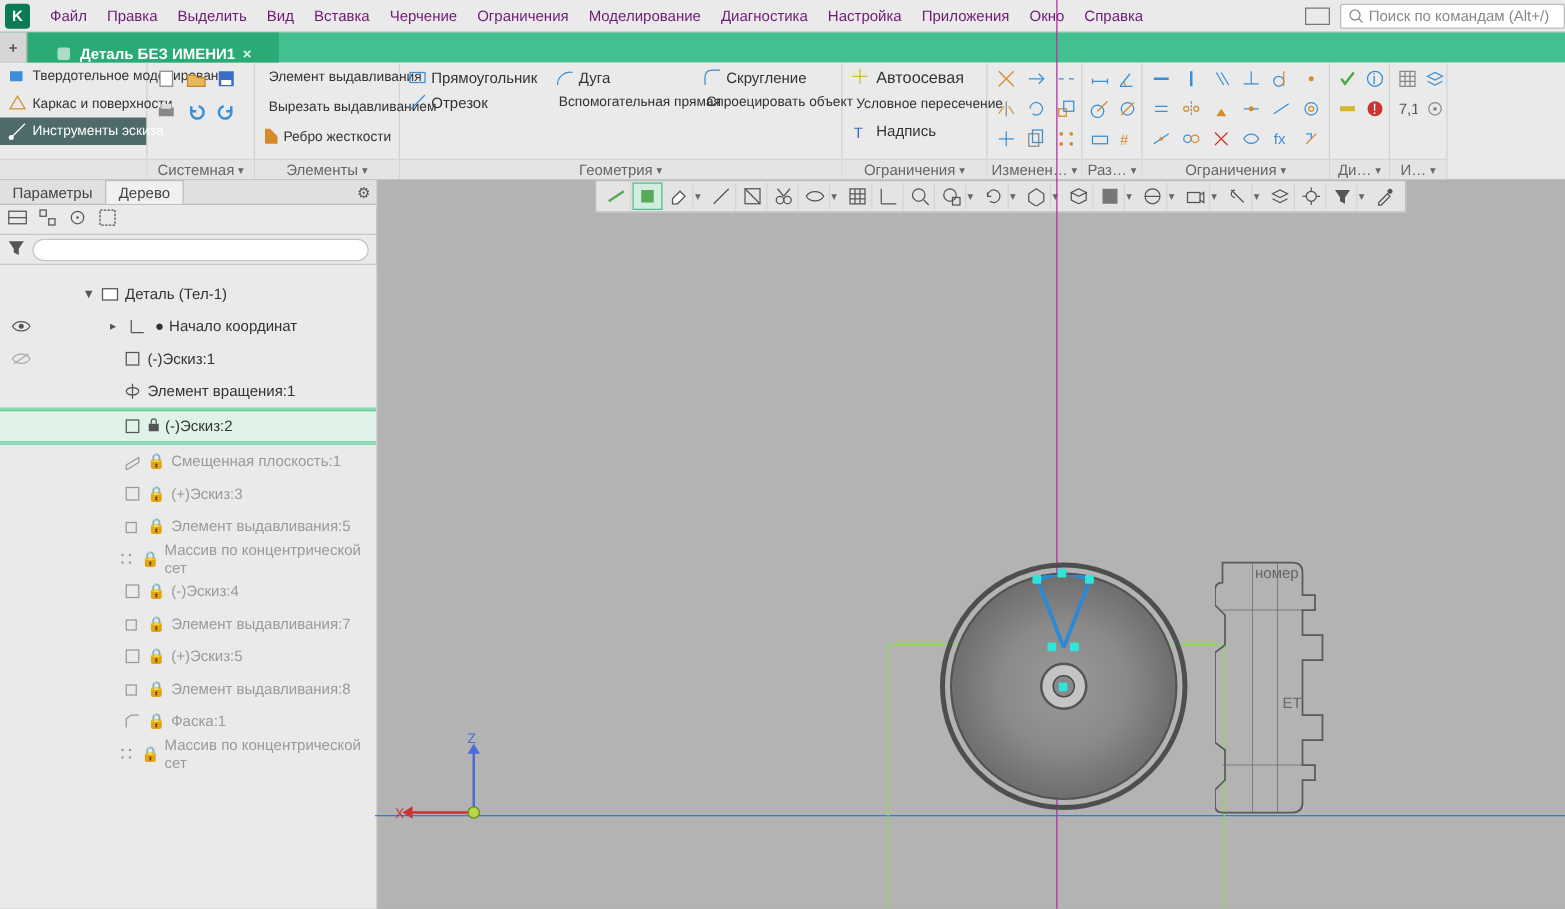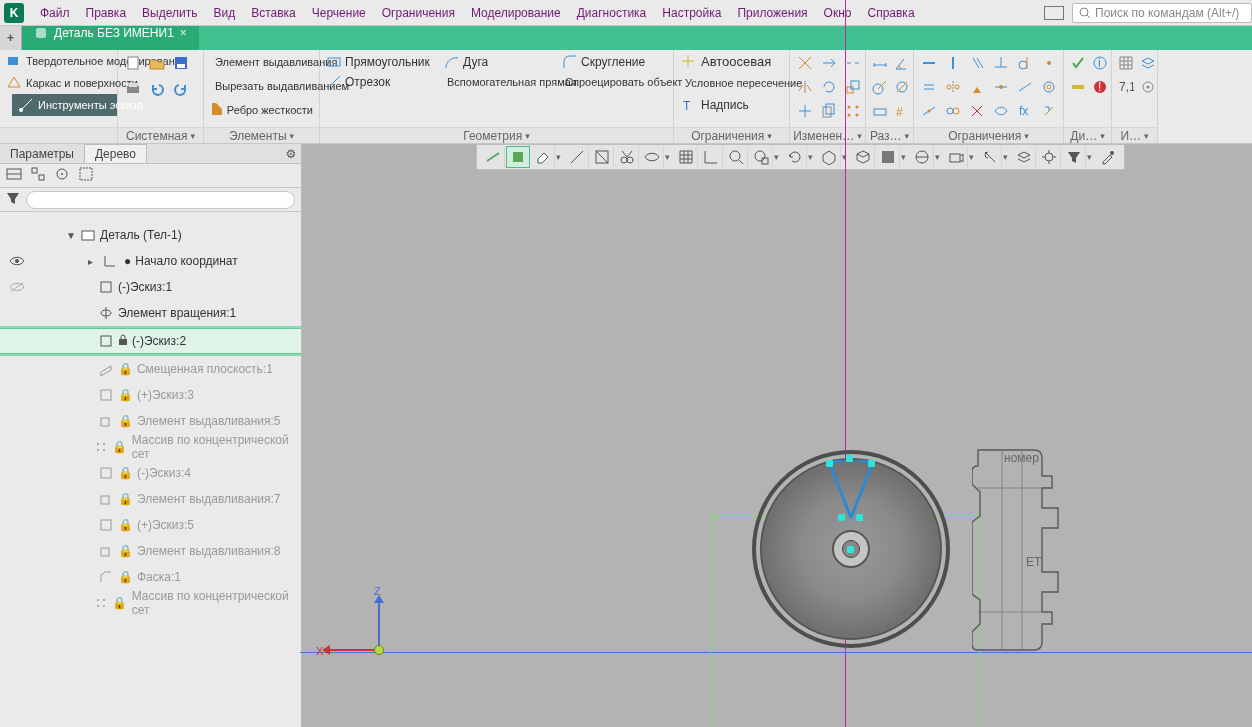--- a/index.html
+++ b/index.html
@@ -10,32 +10,32 @@
 .menubar .app-icon { width: 20px; height: 20px; background: #0a7a57; border-radius: 3px; display: flex; align-items: center; justify-content: center; color: #fff; font-weight: bold; margin-right: 8px; }
 .menubar .menu-item { padding: 4px 8px; color: #701a75; cursor: pointer; }
 .menubar .spacer { flex: 1; }
 .menubar .win-icon { width: 20px; height: 14px; border: 1px solid #777; margin-right: 8px; }
 .menubar .search-box { display: flex; align-items: center; background: #fff; border: 1px solid #bbb; border-radius: 2px; padding: 2px 6px; width: 180px; color: #888; }
 .menubar .search-box svg { margin-right: 4px; }
 
 
 .tabbar { height: 24px; background: #43c08f; display: flex; align-items: stretch; }
 .tabbar .newtab { width: 22px; background: #d6d6d6; display: flex; align-items: center; justify-content: center; color: #555; font-weight: bold; border-right: 1px solid #aaa; }
-.tabbar .tab { display: flex; align-items: flex-start; background: #2aab76; color: #fff; padding: 0 12px; gap: 6px; }
+.tabbar .tab { display: flex; align-items: flex-end; background: #2aab76; color: #fff; padding: 0 22px; gap: 6px; font-weight: bold; }
 .tabbar .tab .close { color: #d8f3e7; cursor: pointer; }
 
 
 .ribbon { height: 94px; background: #eaeaea; display: flex; border-bottom: 1px solid #c6c6c6; }
 .rib-col { display: flex; flex-direction: column; border-right: 1px solid #d2d2d2; }
 .rib-col .group-label { height: 16px; font-size: 11px; color: #666; text-align: center; border-top: 1px solid #d6d6d6; background: #e4e4e4; display: flex; align-items: center; justify-content: center; gap: 3px; white-space: nowrap; overflow: hidden; }
 .rib-col .body { flex: 1; display: flex; }
 
 
 .mode-btn { display: flex; align-items: center; gap: 4px; padding: 3px 6px; color: #333; white-space: nowrap; }
-.mode-btn.active { background: #4f6a6b; color: #fff; margin-left: 12px; }
+.mode-btn.active { background: #4f6a6b; color: #fff; }
 .mode-btn svg { flex-shrink: 0; }
 
 
 .icon-row { display: flex; gap: 6px; padding: 4px 6px; align-items: center; }
 .icon-row .ico { width: 18px; height: 18px; display: flex; align-items: center; justify-content: center; }
 
 
 .elem-btn { display: flex; align-items: center; gap: 5px; padding: 3px 6px; color: #333; white-space: nowrap; }
 
 

